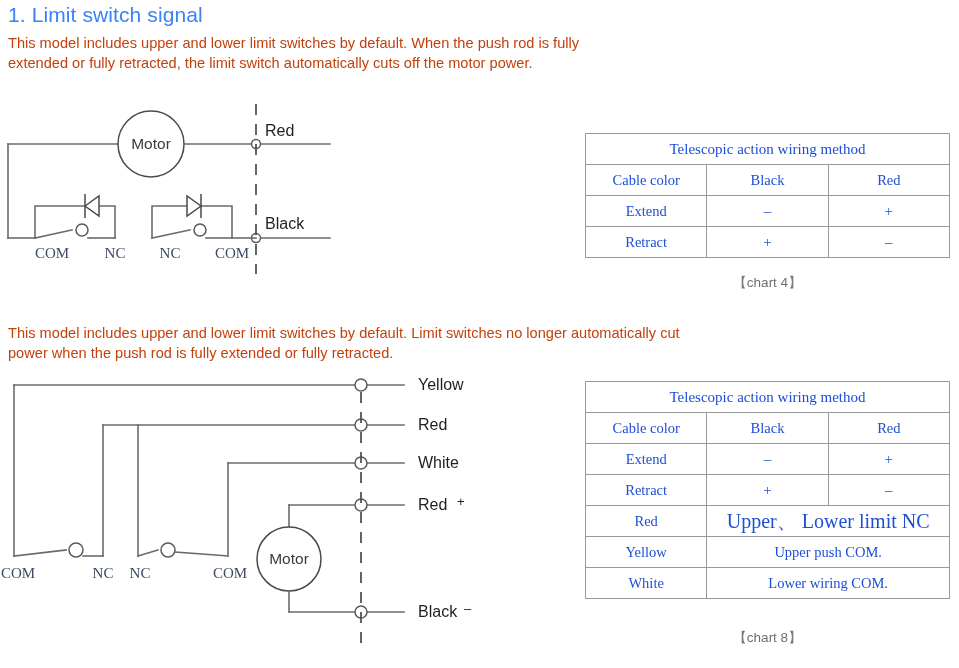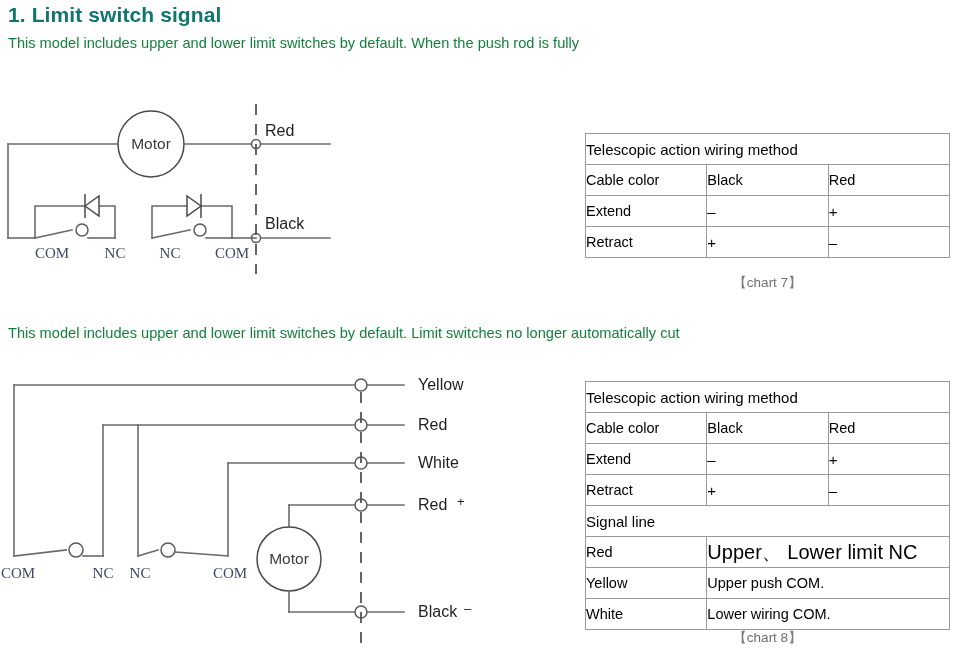--- a/index.html
+++ b/index.html
@@ -14,29 +14,29 @@
     font-family: "Liberation Sans", sans-serif;
     color: #1a1a1a;
     overflow: hidden;
   }
   .abs { position: absolute; }
 
   
   #section-title {
     left: 8px; top: 3px;
     font-size: 21px;
-    font-weight: 700;
-    color: #0f766e;
+    font-weight: 400;
+    color: #3b82f6;
     letter-spacing: 0.1px;
     white-space: nowrap;
   }
   .intro-para {
     font-size: 14.6px;
     line-height: 20px;
-    color: #15803d;
+    color: #c2410c;
     white-space: nowrap;
   }
   #intro-1 { left: 8px; top: 33px; }
   #intro-2 { left: 8px; top: 323px; }
 
   
   .diagram { overflow: visible; }
   #diagram-1 { left: 0px; top: 96px; }
   #diagram-2 { left: 0px; top: 370px; }
 
@@ -69,24 +69,25 @@
   }
 
   
   .wiring-table {
     border-collapse: collapse;
     background: #ffffff;
     table-layout: fixed;
   }
   .wiring-table td {
     border: 1px solid #9a9a9a;
+    text-align: center;
     vertical-align: middle;
-    font-family: Liberation Sans, sans-serif;
+    font-family: Liberation Serif, serif;
     font-size: 14.5px;
-    color: #000000;
+    color: #1d4ed8;
     padding: 0;
     height: 30px;
   }
   .wiring-table td.th-span { font-size: 15px; }
   .wiring-table td.sign    { font-size: 15px; }
   .wiring-table td.wide    { font-size: 20px; }
 
   #table-1 { left: 585px; top: 133px; width: 365px; }
   #table-1 td { height: 30px; }
   #table-2 { left: 585px; top: 381px; width: 365px; }
@@ -103,20 +104,21 @@
   #caption-2 { left: 585px; top: 629px; width: 365px; }
   .chart-caption .br { color: #7a7a7a; }
 </style>
 </head>
 <body>
 
 <div class="abs" id="section-title">1. Limit switch signal</div>
 
 <div class="abs intro-para" id="intro-1">
   <div>This model includes upper and lower limit switches by default. When the push rod is fully</div>
+  <div>extended or fully retracted, the limit switch automatically cuts off the motor power.</div>
 </div>
 
 <div class="abs diagram" id="diagram-1">
   <svg width="560" height="180" viewBox="0 0 560 180">
 
     <path class="wire" d="M 8,48 L 118,48"></path>
     <circle class="motor-circle" cx="151" cy="48" r="33"></circle>
     <text class="lbl-motor" x="151" y="49">Motor</text>
     <path class="wire" d="M 184,48 L 253,48"></path>
     <path class="wire" d="M 259,48 L 330,48"></path>
@@ -171,24 +173,25 @@
       <td class="sign">+</td>
     </tr>
     <tr>
       <td>Retract</td>
       <td class="sign">+</td>
       <td class="sign">–</td>
     </tr>
   </tbody>
 </table>
 
-<div class="abs chart-caption" id="caption-1"><span class="br">【</span><span>chart 7</span><span class="br">】</span></div>
+<div class="abs chart-caption" id="caption-1"><span class="br">【</span><span>chart 4</span><span class="br">】</span></div>
 
 <div class="abs intro-para" id="intro-2">
   <div>This model includes upper and lower limit switches by default. Limit switches no longer automatically cut</div>
+  <div>power when the push rod is fully extended or fully retracted.</div>
 </div>
 
 <div class="abs diagram" id="diagram-2">
   <svg width="560" height="280" viewBox="0 0 560 280">
 
     <path class="wire" d="M 14,15 L 355,15"></path>
     <path class="wire" d="M 367,15 L 404,15"></path>
     <circle class="node" cx="361" cy="15" r="6"></circle>
     <text class="lbl-wire" x="418" y="16">Yellow</text>
 
@@ -254,23 +257,20 @@
       <td>Extend</td>
       <td class="sign">–</td>
       <td class="sign">+</td>
     </tr>
     <tr>
       <td>Retract</td>
       <td class="sign">+</td>
       <td class="sign">–</td>
     </tr>
     <tr>
-      <td class="th-span" colspan="3">Signal line</td>
-    </tr>
-    <tr>
       <td>Red</td>
       <td class="wide" colspan="2">Upper、 Lower limit NC</td>
     </tr>
     <tr>
       <td>Yellow</td>
       <td colspan="2">Upper push COM.</td>
     </tr>
     <tr>
       <td>White</td>
       <td colspan="2">Lower wiring COM.</td>

